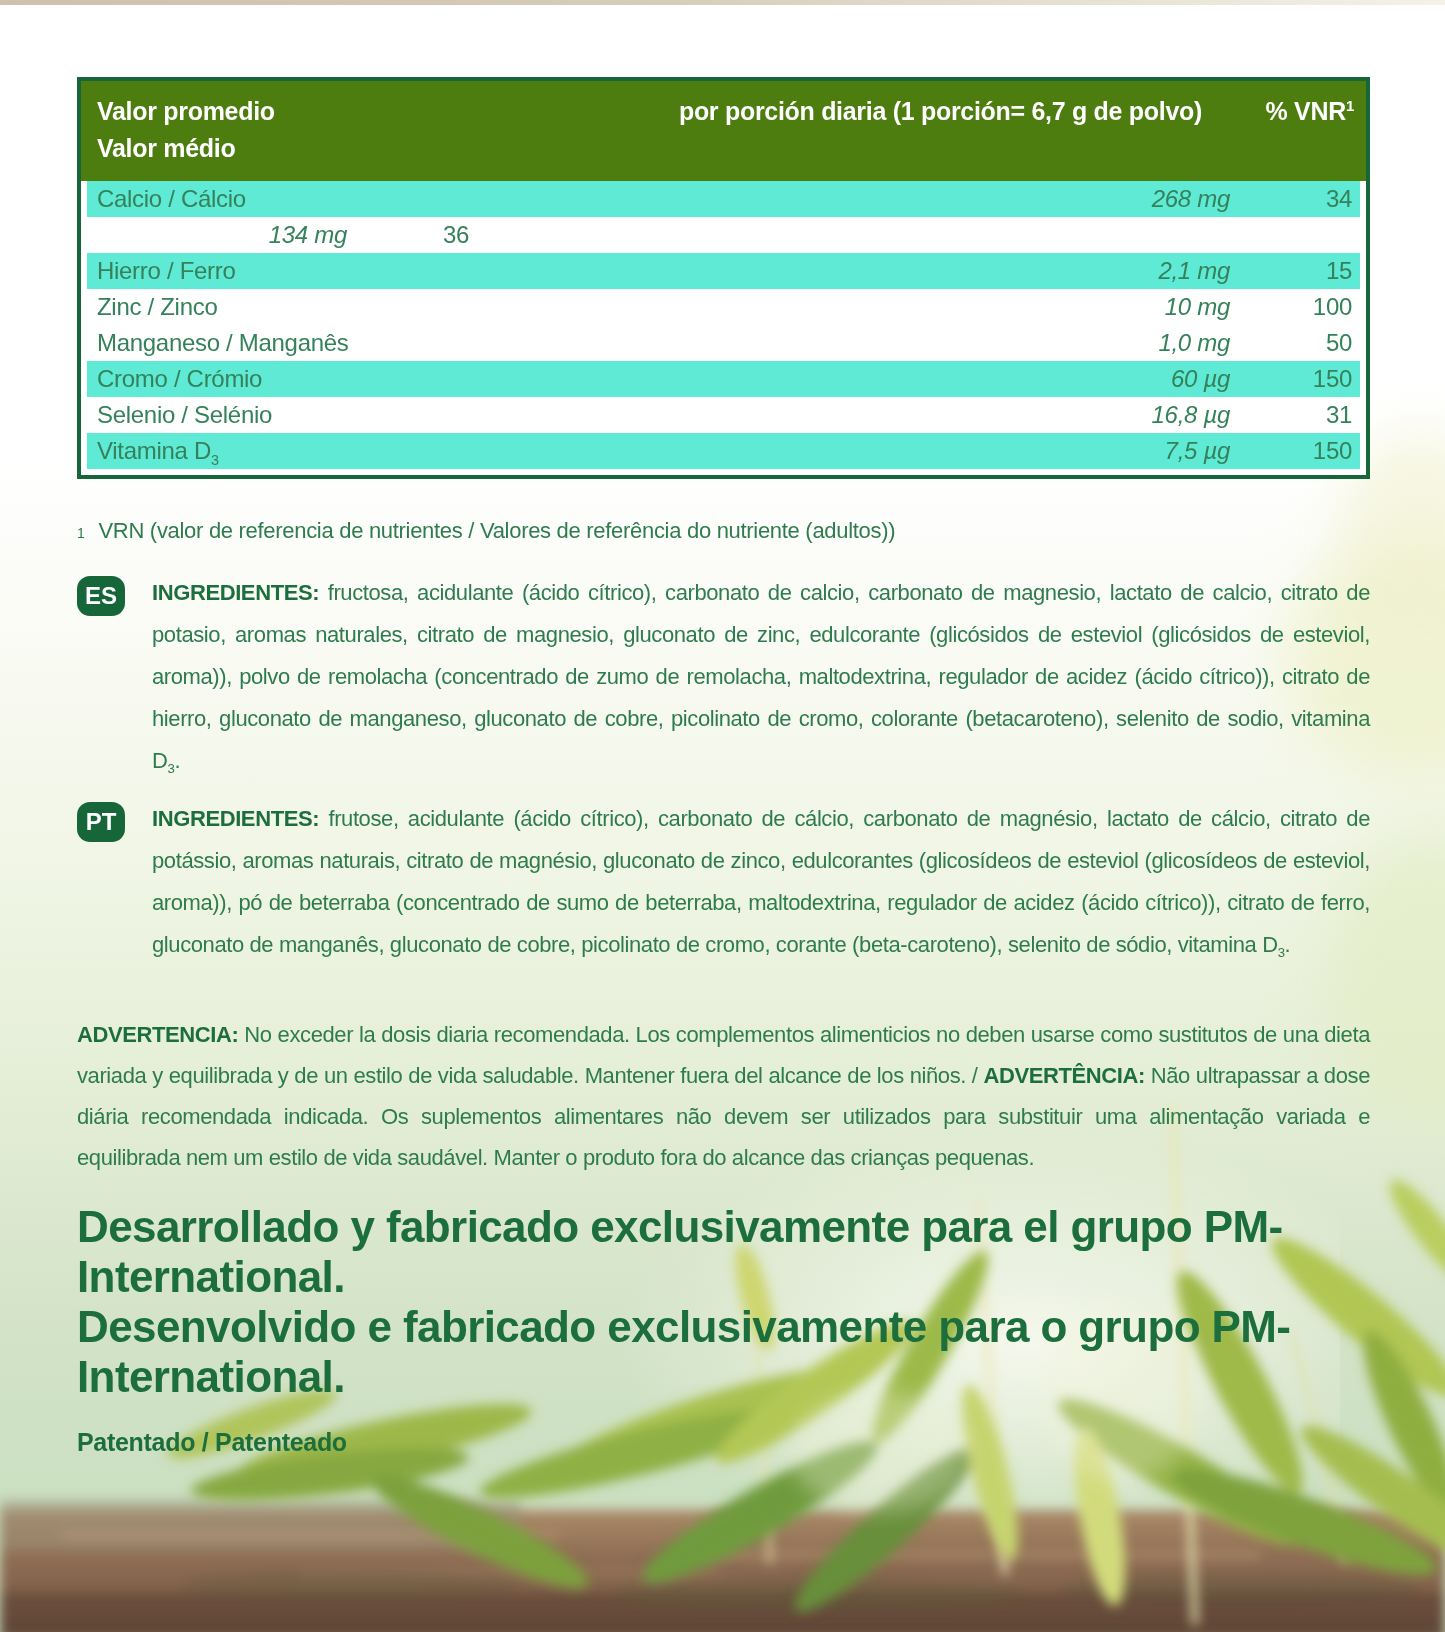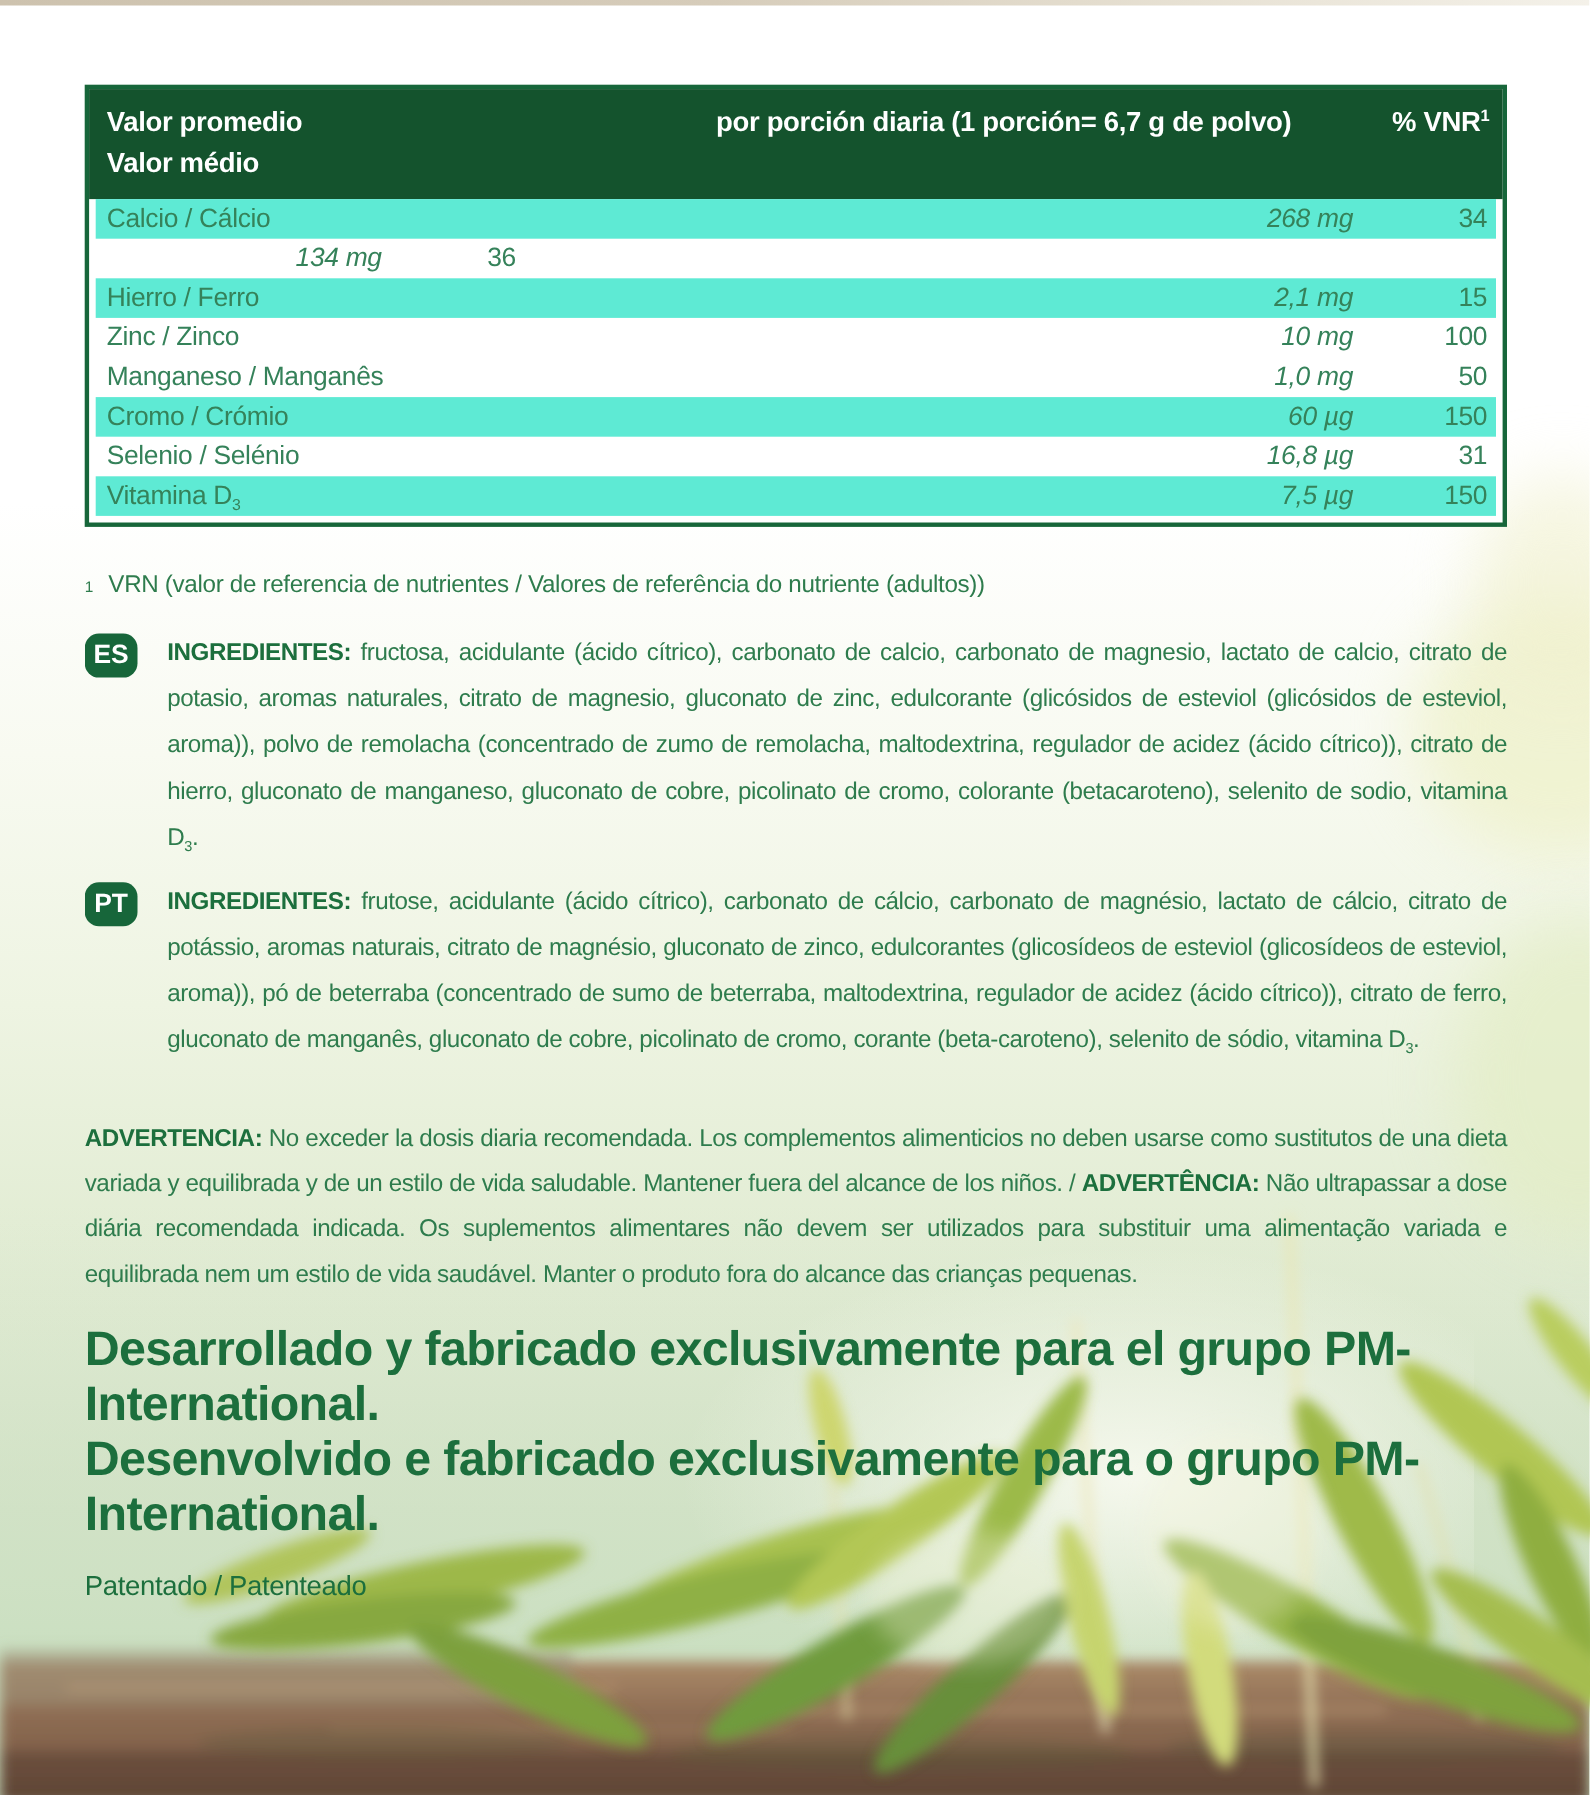--- a/index.html
+++ b/index.html
@@ -9,22 +9,22 @@
   .top-strip{position:absolute;top:0;left:0;width:100%;height:5px;
        background:linear-gradient(90deg,#cdc2ae 0%,#d6ccba 45%,#e7e1d3 75%,#f4f1e9 100%);}
   .bokeh{position:absolute;border-radius:50%;filter:blur(28px);pointer-events:none;}
   .bokeh.b1{left:1285px;top:540px;width:260px;height:240px;background:rgba(238,240,200,.75);}
   .bokeh.b2{left:1320px;top:830px;width:230px;height:300px;background:rgba(226,236,196,.7);}
   .bokeh.b3{left:1340px;top:430px;width:160px;height:200px;background:rgba(240,240,205,.6);}
 
   
   .nutri-table{position:absolute;left:77px;top:77px;width:1293px;box-sizing:border-box;
        border:4px solid #17663A;background:#ffffff;z-index:5;}
-  .thead{background:#14532d;color:#ffffff;display:flex;align-items:flex-start;
-       padding:12px 12px 14px 16px;font-weight:bold;font-size:25px;line-height:37px;letter-spacing:-0.3px;gap:28px;}
+  .thead{background:#4d7c0f;color:#ffffff;display:flex;align-items:flex-start;
+       padding:12px 12px 14px 16px;font-weight:bold;font-size:25px;line-height:37px;letter-spacing:-0.3px;}
   .thead .c1{flex:1;}
   .thead .c2{text-align:right;}
   .thead .c3{width:152px;text-align:right;}
   sup{font-size:60%;line-height:0;}
   .tbody{padding:0 6px 6px 6px;}
   .trow{display:flex;align-items:center;height:36px;font-size:24px;color:#35825A;letter-spacing:-0.3px;}
   .trow.tint{background:#5eead4;}
   .trow .name{flex:1;padding-left:10px;}
   .trow .amt{width:260px;text-align:right;font-style:italic;}
   .trow .vnr{width:130px;text-align:right;padding-right:8px;box-sizing:border-box;padding-left:20px;}
@@ -36,21 +36,21 @@
   .footnote .fsup{font-size:14px;margin-right:14px;padding-top:2px;}
   .ingredients{position:relative;padding-left:75px;margin-bottom:16px;}
   .badge{position:absolute;left:0;top:4px;width:48px;height:40px;background:#17663A;border-radius:13px;
        color:#fff;font-weight:bold;font-size:24px;display:flex;align-items:center;justify-content:center;}
   .ptext{font-size:22px;line-height:42px;letter-spacing:-0.4px;text-align:justify;}
   .ptext b{color:#1C6F3D;}
   .ptext sub{font-size:60%;line-height:0;}
   .warning{margin-top:48px;font-size:22px;line-height:41px;letter-spacing:-0.4px;text-align:justify;}
   .warning b{color:#1C6F3D;}
   .footer-head{margin-top:24px;font-size:44px;line-height:50px;font-weight:bold;color:#1C6F3D;letter-spacing:-0.6px;}
-  .patent{margin-top:26px;font-size:25px;font-weight:normal;color:#1C6F3D;letter-spacing:-0.3px;}
+  .patent{margin-top:26px;font-size:25px;font-weight:bold;color:#1C6F3D;letter-spacing:-0.3px;}
 
   
   .photo{position:absolute;left:0;top:1092px;width:1445px;height:540px;z-index:1;}
 </style>
 </head>
 <body>
 
 <div class="top-strip"></div>
 <div class="bokeh b1"></div>
 <div class="bokeh b2"></div>

